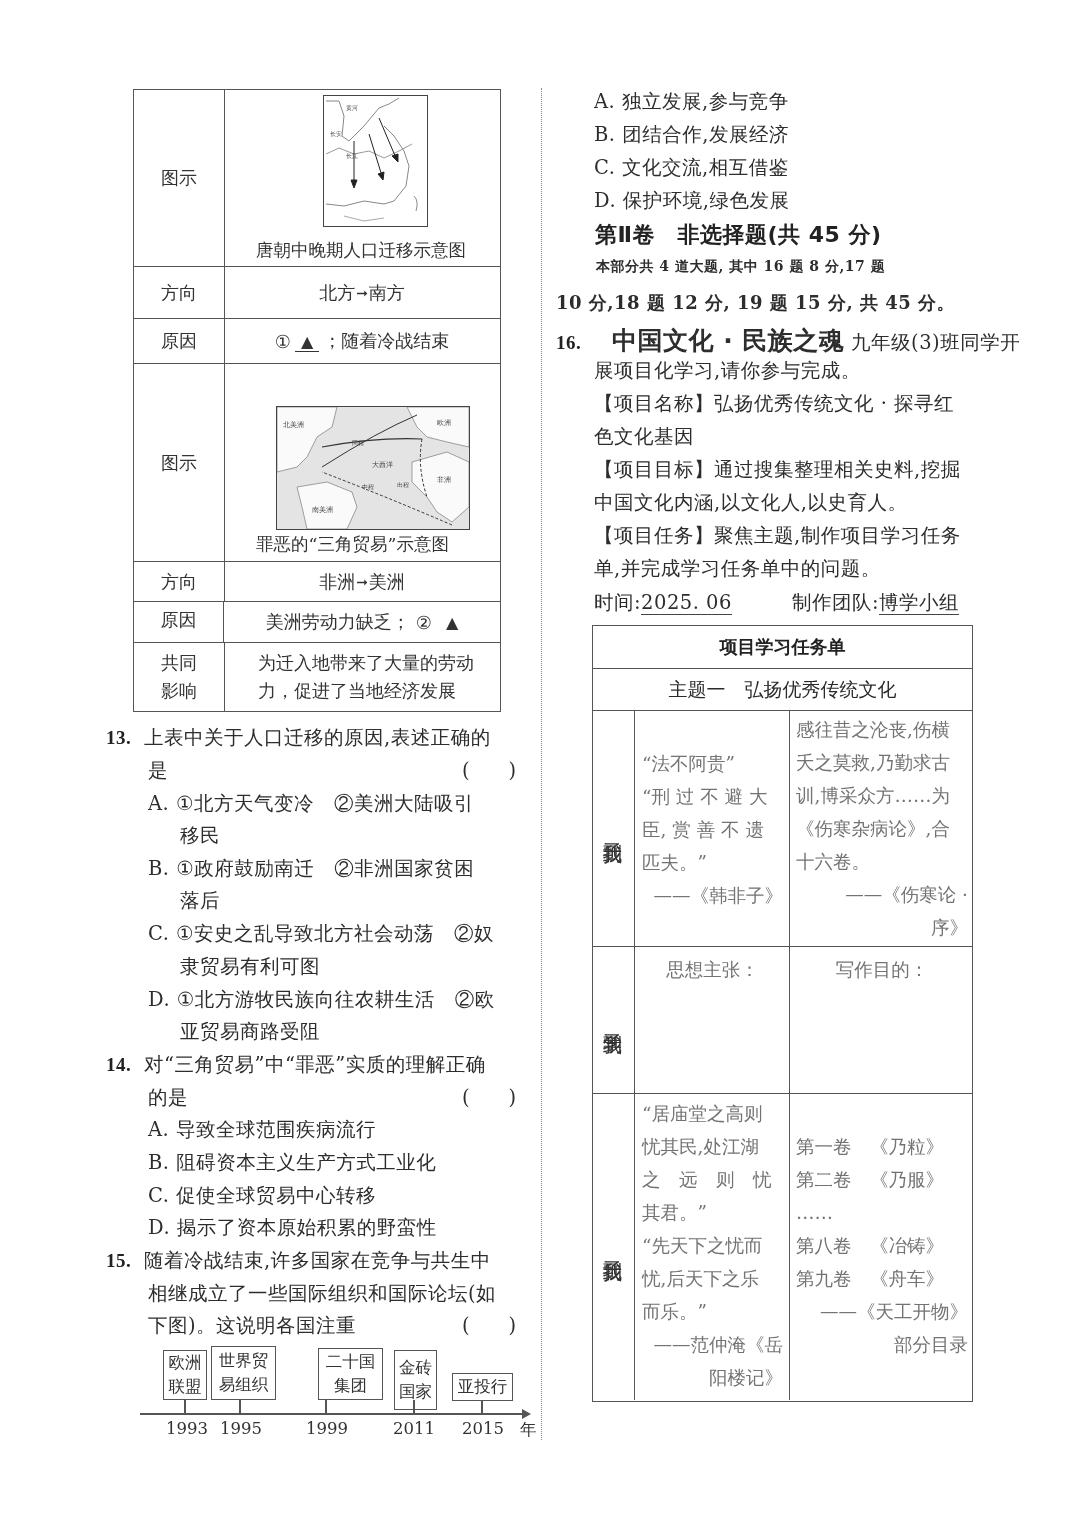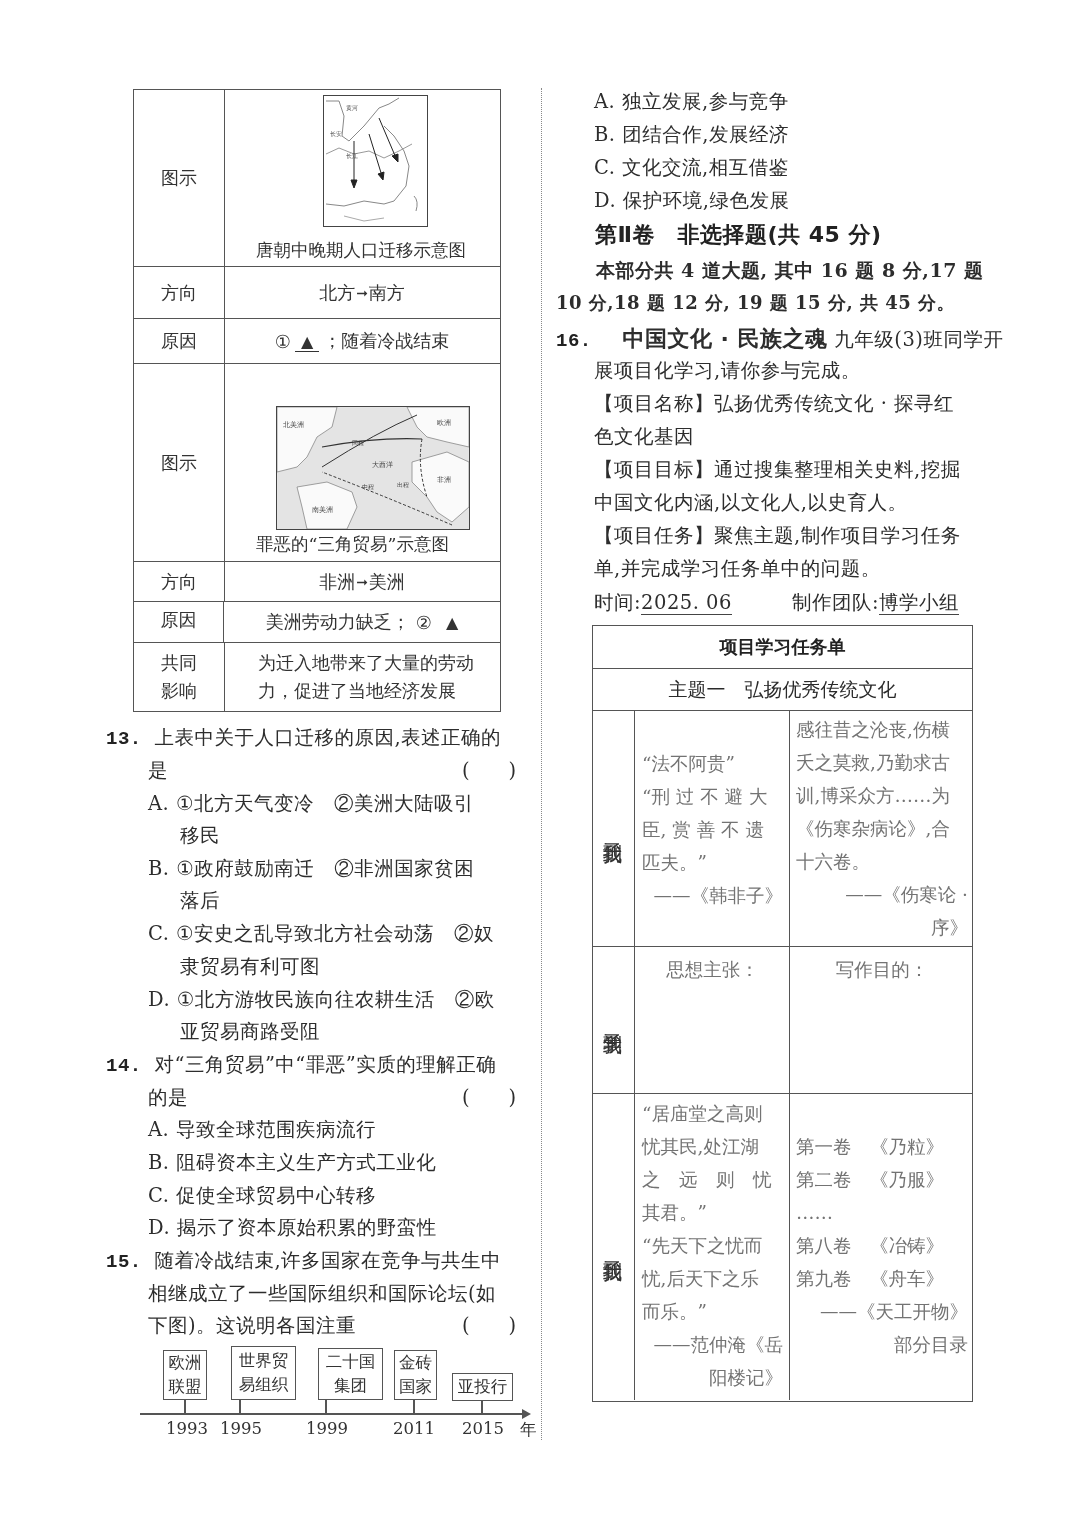--- a/index.html
+++ b/index.html
@@ -15,21 +15,21 @@
   .mlabel { position:absolute; left:0; top:0; bottom:0; width:90px; border-right:1.5px solid #555;
             display:flex; align-items:center; justify-content:center; font-size:18px; color:#333; text-align:center; line-height:28px; }
   .mcontent { position:absolute; left:90px; right:0; top:0; bottom:0; display:flex; align-items:center; justify-content:center;
               font-size:18px; color:#333; text-align:center; }
   .map-box { position:absolute; border:1.5px solid #444; background:#fff; }
   .map-caption { position:absolute; font-size:17.5px; color:#333; white-space:nowrap; }
   .blank-u { display:inline-block; border-bottom:1.5px solid #333; padding:0 6px; margin:0 4px; }
   .tri { font-size:16px; }
 
   
-  .qnum { font-family:Liberation Mono, monospace; font-weight:bold; font-size:19px; color:#222; }
+  .qnum { font-family:Liberation Serif, serif; font-weight:bold; font-size:19px; color:#222; }
   .line { position:absolute; font-size:19.5px; color:#2d2d2d; white-space:nowrap; letter-spacing:0.5px; }
   .paren { position:absolute; font-size:19.5px; color:#2d2d2d; }
 
   
   .tl-box { position:absolute; border:1.5px solid #555; background:#fff; font-size:16.5px; color:#333;
             text-align:center; line-height:24px; box-sizing:border-box; display:flex; align-items:center; justify-content:center; }
   .tl-tick { position:absolute; width:1.5px; background:#555; }
   .tl-year { position:absolute; font-size:16.5px; color:#333; }
 
   
@@ -200,35 +200,35 @@
   <div class="abs" style="left:522px;top:1409px;width:0;height:0;border-left:9px solid #555;border-top:5px solid transparent;border-bottom:5px solid transparent;"></div>
   <div class="tl-year" style="left:520px;top:1419px;">年</div>
 
   <div class="tl-box" style="left:163px;top:1350px;width:44px;height:50px;flex-direction:column;">
     <span>欧洲</span>
       <span>联盟</span>
   </div>
   <div class="tl-tick" style="left:184px;top:1400px;height:13px;"></div>
   <div class="tl-year" style="left:166px;top:1419px;">1993</div>
 
-  <div class="tl-box" style="left:211px;top:1346px;width:65px;height:54px;flex-direction:column;margin-left:20px;">
+  <div class="tl-box" style="left:211px;top:1346px;width:65px;height:54px;flex-direction:column;">
     <span>世界贸</span>
       <span>易组织</span>
   </div>
   <div class="tl-tick" style="left:239px;top:1400px;height:13px;"></div>
   <div class="tl-year" style="left:220px;top:1419px;">1995</div>
 
   <div class="tl-box" style="left:294px;top:1348px;width:65px;height:52px;flex-direction:column;margin-left:24px;">
     <span>二十国</span>
       <span>集团</span>
   </div>
   <div class="tl-tick" style="left:325px;top:1400px;height:13px;"></div>
   <div class="tl-year" style="left:306px;top:1419px;">1999</div>
 
-  <div class="tl-box" style="left:394px;top:1350px;width:43px;height:50px;flex-direction:column;">
+  <div class="tl-box" style="left:394px;top:1350px;width:43px;height:60px;flex-direction:column;">
     <span>金砖</span>
       <span>国家</span>
   </div>
   <div class="tl-tick" style="left:413px;top:1400px;height:13px;"></div>
   <div class="tl-year" style="left:393px;top:1419px;">2011</div>
 
   <div class="tl-box" style="left:452px;top:1373px;width:61px;height:28px;">
     <span>亚投行</span>
   </div>
   <div class="tl-tick" style="left:481px;top:1401px;height:12px;"></div>
@@ -238,27 +238,27 @@
 <div id="col-divider" class="abs"></div>
 
 <div>
   <div class="line" style="left:594px;top:88px;">A. 独立发展,参与竞争</div>
   <div class="line" style="left:594px;top:121px;">B. 团结合作,发展经济</div>
   <div class="line" style="left:594px;top:154px;">C. 文化交流,相互借鉴</div>
   <div class="line" style="left:594px;top:187px;">D. 保护环境,绿色发展</div>
 </div>
 
 <div class="line sans" style="left:595px;top:220px;font-size:22px;font-weight:bold;color:#222;">第Ⅱ卷　非选择题(共 45 分)</div>
-<div class="line" style="left:596px;top:258px;font-weight:bold;font-size:19px;">本部分共 4 道大题, 其中 16 题 8 分,17 题</div>
+<div class="line" style="left:596px;top:258px;font-weight:bold;font-size:14px;">本部分共 4 道大题, 其中 16 题 8 分,17 题</div>
 <div class="line" style="left:556px;top:291px;font-weight:bold;font-size:18px;">10 分,18 题 12 分, 19 题 15 分, 共 45 分。</div>
 
 <div>
   <div class="line" style="left:556px;top:324px;">
     <span class="qnum">16.</span>
-    <span class="sans" style="font-weight:bold;margin-left:4px;font-size:22px;padding-left:20px;">中国文化 · 民族之魂</span><span> 九年级(3)班同学开</span>
+    <span class="sans" style="font-weight:bold;margin-left:4px;font-size:25px;padding-left:20px;">中国文化 · 民族之魂</span><span> 九年级(3)班同学开</span>
   </div>
   <div class="line" style="left:594px;top:357px;">展项目化学习,请你参与完成。</div>
   <div class="line" style="left:594px;top:390px;">【项目名称】弘扬优秀传统文化 · 探寻红</div>
   <div class="line" style="left:594px;top:423px;">色文化基因</div>
   <div class="line" style="left:594px;top:456px;">【项目目标】通过搜集整理相关史料,挖掘</div>
   <div class="line" style="left:594px;top:489px;">中国文化内涵,以文化人,以史育人。</div>
   <div class="line" style="left:594px;top:522px;">【项目任务】聚焦主题,制作项目学习任务</div>
   <div class="line" style="left:594px;top:555px;">单,并完成学习任务单中的问题。</div>
   <div class="line" style="left:594px;top:589px;">
     <span>时间:</span><span style="border-bottom:1.3px solid #444;">2025. 06</span>

